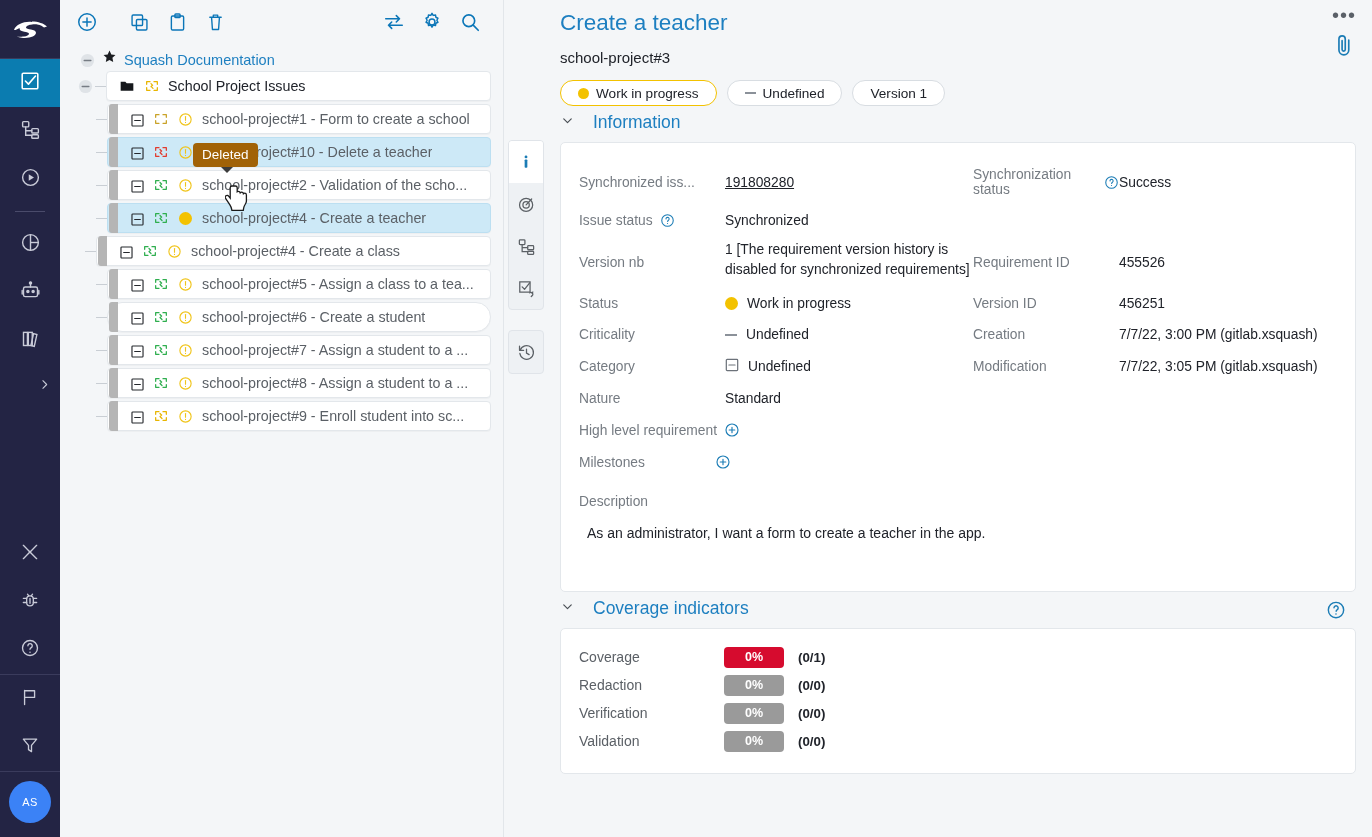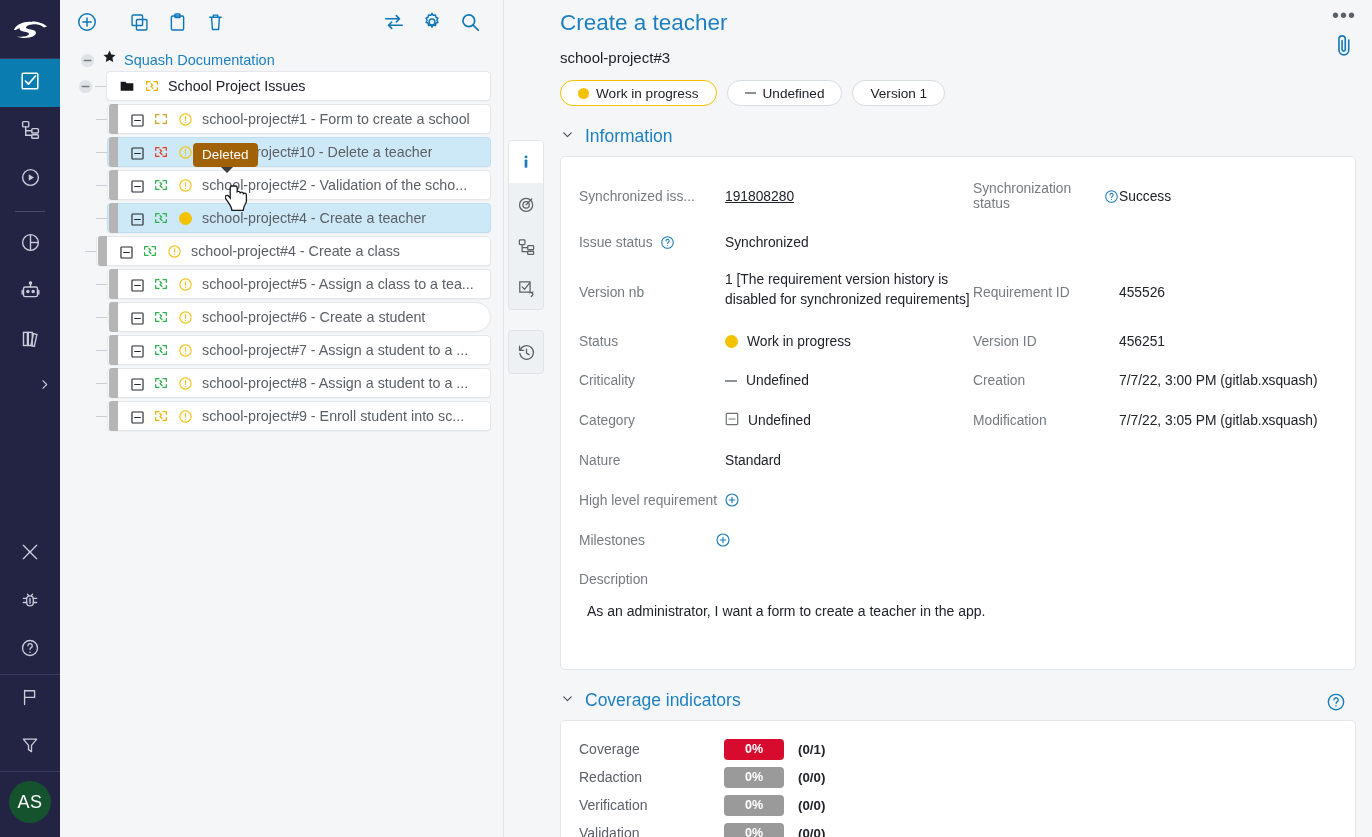--- a/index.html
+++ b/index.html
@@ -31,23 +31,23 @@
     color: #c9cbd8; cursor: pointer;
   }
   .rail-item.active { background: #0b7cb0; color: #ffffff; }
   .rail-spacer { flex: 1 1 auto; }
   .rail-expand {
     width: 60px; height: 40px; display: flex; align-items: center;
     justify-content: flex-end; padding-right: 9px; color: #c9cbd8; cursor: pointer;
   }
   .avatar {
     width: 42px; height: 42px; border-radius: 50%;
-    background: #14532d; color: #ffffff;
+    background: #3b82f6; color: #ffffff;
     display: flex; align-items: center; justify-content: center;
-    font-size: 18px; letter-spacing: .5px; margin: 9px 0 14px 0; cursor: pointer;
+    font-size: 11px; letter-spacing: .5px; margin: 9px 0 14px 0; cursor: pointer;
   }
 
   
   .tree-panel {
     width: 444px; flex: 0 0 444px; height: 837px;
     background: #f4f6f8; position: relative;
     border-right: 1px solid #e2e6ea;
   }
   .tree-toolbar {
     height: 44px; display: flex; align-items: center;
@@ -143,32 +143,32 @@
   }
   .badge.status { border-color: #f3c200; }
   .badge .bdot { width: 11px; height: 11px; border-radius: 50%; background: #f3c200; }
   .badge .bdash { width: 11px; height: 2px; background: #8b9199; }
 
   .head-actions { position: absolute; right: 0; top: 10px; display: flex; flex-direction: column; align-items: center; gap: 12px; }
   .kebab { color: #5a6068; font-size: 20px; line-height: 10px; cursor: pointer; letter-spacing: 1px; }
   .clip { color: #1b7cb5; cursor: pointer; }
 
   .section-head {
-    display: flex; align-items: center; gap: 10px; margin-top: 20px; position: relative;
+    display: flex; align-items: center; gap: 18px; margin-top: 6px; position: relative;
   }
   .section-head .chev { color: #4a4f55; }
   .section-title { font-size: 17.5px; color: #1d7fc0; }
   .section-help { position: absolute; right: 10px; top: 2px; color: #1b7cb5; cursor: pointer; }
 
   .card {
     background: #ffffff; border: 1px solid #e3e7eb; border-radius: 5px;
     margin-top: 9px; padding: 16px 18px 18px;
   }
 
-  .info-grid { display: grid; grid-template-columns: 146px 248px 146px auto; row-gap: 8px; }
+  .info-grid { display: grid; grid-template-columns: 146px 248px 146px auto; row-gap: 0; }
   .lbl { font-size: 13.8px; color: #757b82; padding: 8px 0; display: flex; align-items: center; gap: 7px; }
   .val { font-size: 13.8px; color: #20232a; padding: 8px 0; display: flex; align-items: center; gap: 9px; }
   .val.multiline { display: block; line-height: 20px; padding-top: 4px; }
   .link-val { text-decoration: underline; color: #20232a; cursor: pointer; }
   .help-q { color: #1b7cb5; cursor: pointer; display: inline-flex; }
   .plus { color: #1b7cb5; cursor: pointer; display: inline-flex; }
   .dash-ico { width: 12px; height: 2px; background: #8b9199; display: inline-block; }
 
   .desc-lbl { font-size: 13.8px; color: #757b82; margin-top: 16px; }
   .desc-text { font-size: 14px; color: #20232a; margin-top: 16px; padding-left: 8px; }

